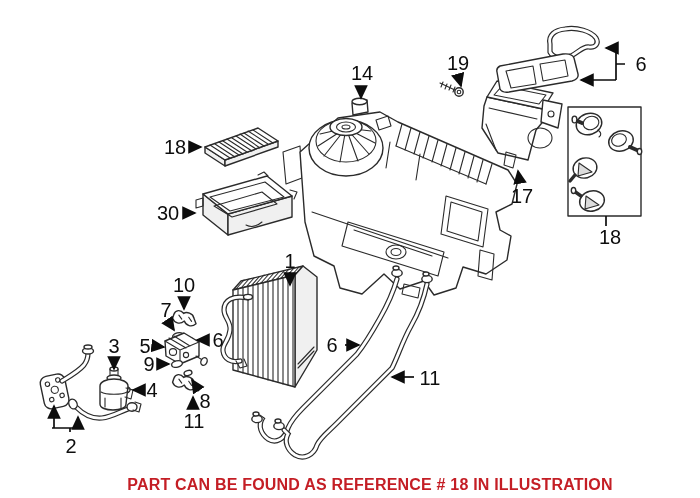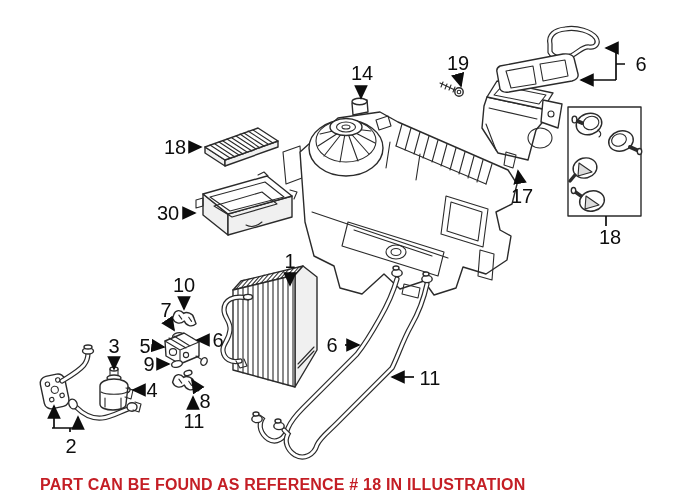--- a/index.html
+++ b/index.html
@@ -1,21 +1,21 @@
 <!DOCTYPE html>
 <html><head>
 <meta charset="utf-8">
 <style>
   html,body{margin:0;padding:0;background:#fff;}
   .stage{position:relative;width:700px;height:498px;background:#ffffff;overflow:hidden;
          font-family:"Liberation Sans",sans-serif;}
   .stage svg{position:absolute;left:0;top:0;}
   .co{position:absolute;transform:translate(-50%,-50%);font-size:20px;line-height:1;
       color:#0d0d0d;white-space:nowrap;user-select:none;}
-  .note{position:absolute;left:0;right:0;top:476px;text-align:left;
+  .note{position:absolute;left:0;right:0;top:476px;text-align:center;
         font-size:16px;font-weight:bold;letter-spacing:.2px;color:#c41e25;margin-left:40px;}
   .p{fill:#ffffff;stroke:#2b2b2b;stroke-width:1.4;stroke-linejoin:round;}
   .l{fill:none;stroke:#2b2b2b;stroke-width:1.1;stroke-linejoin:round;stroke-linecap:round;}
   .tube{fill:none;stroke:#2b2b2b;stroke-width:5.2;stroke-linecap:round;}
   .tubein{fill:none;stroke:#ffffff;stroke-width:2.8;stroke-linecap:round;}
   .arrow{stroke:#0d0d0d;stroke-width:1.7;fill:none;}
   .shade{fill:#f0f0f0;stroke:#2b2b2b;stroke-width:1.4;stroke-linejoin:round;}
 </style>
 </head>
 <body>

